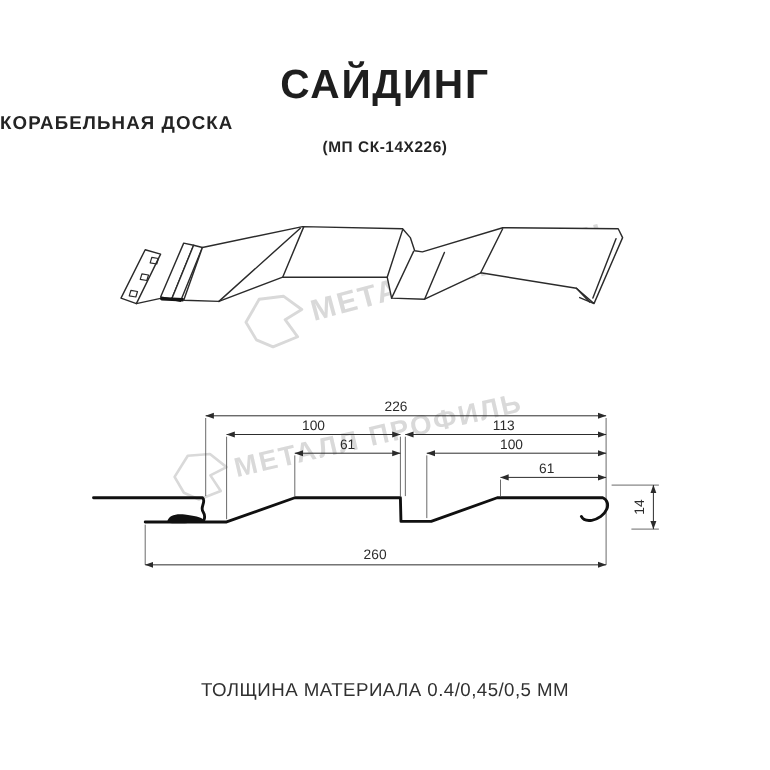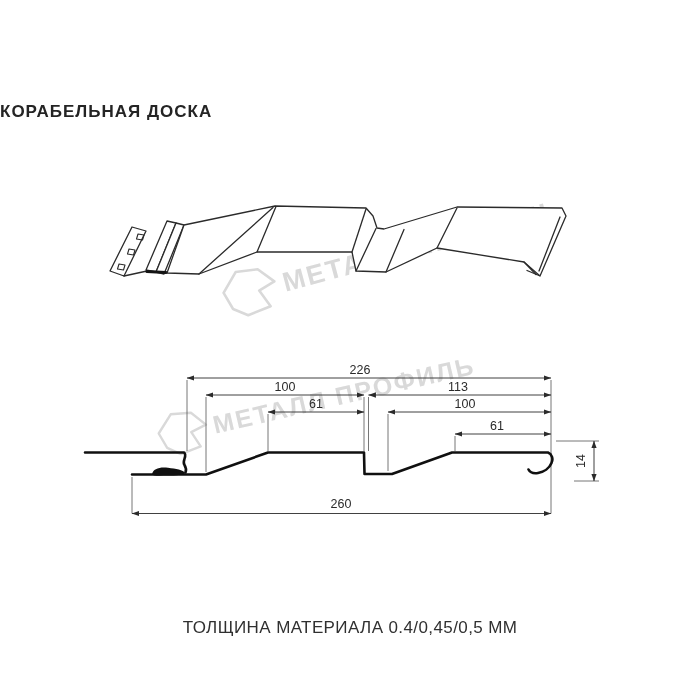--- a/index.html
+++ b/index.html
@@ -15,21 +15,23 @@
     font-size:17px;font-weight:400;letter-spacing:.4px;color:#303030;}
   svg{position:absolute;left:0;top:0;}
   .dim-text{font-family:"Liberation Sans",sans-serif;font-size:12.5px;fill:#2b2b2b;}
   .wm-text{font-family:"Liberation Sans",sans-serif;font-weight:700;letter-spacing:2px;}
 </style>
 </head>
 <body>
 
 <div id="stage">
 
+  <div class="title-main">САЙДИНГ</div>
   <div class="title-sub">КОРАБЕЛЬНАЯ ДОСКА</div>
+  <div class="title-model">(МП СК-14Х226)</div>
 
   <svg width="700" height="700" viewBox="0 0 700 700">
     <defs>
       <marker id="arr" viewBox="0 0 10 10" refX="9.2" refY="5" markerWidth="9" markerHeight="9" orient="auto-start-reverse">
         <path d="M0,1.6 L9.5,5 L0,8.4 Z" fill="#2b2b2b"></path>
       </marker>
     </defs>
 
     <g opacity="0.95">
       <g transform="translate(250,291) rotate(-15)">

